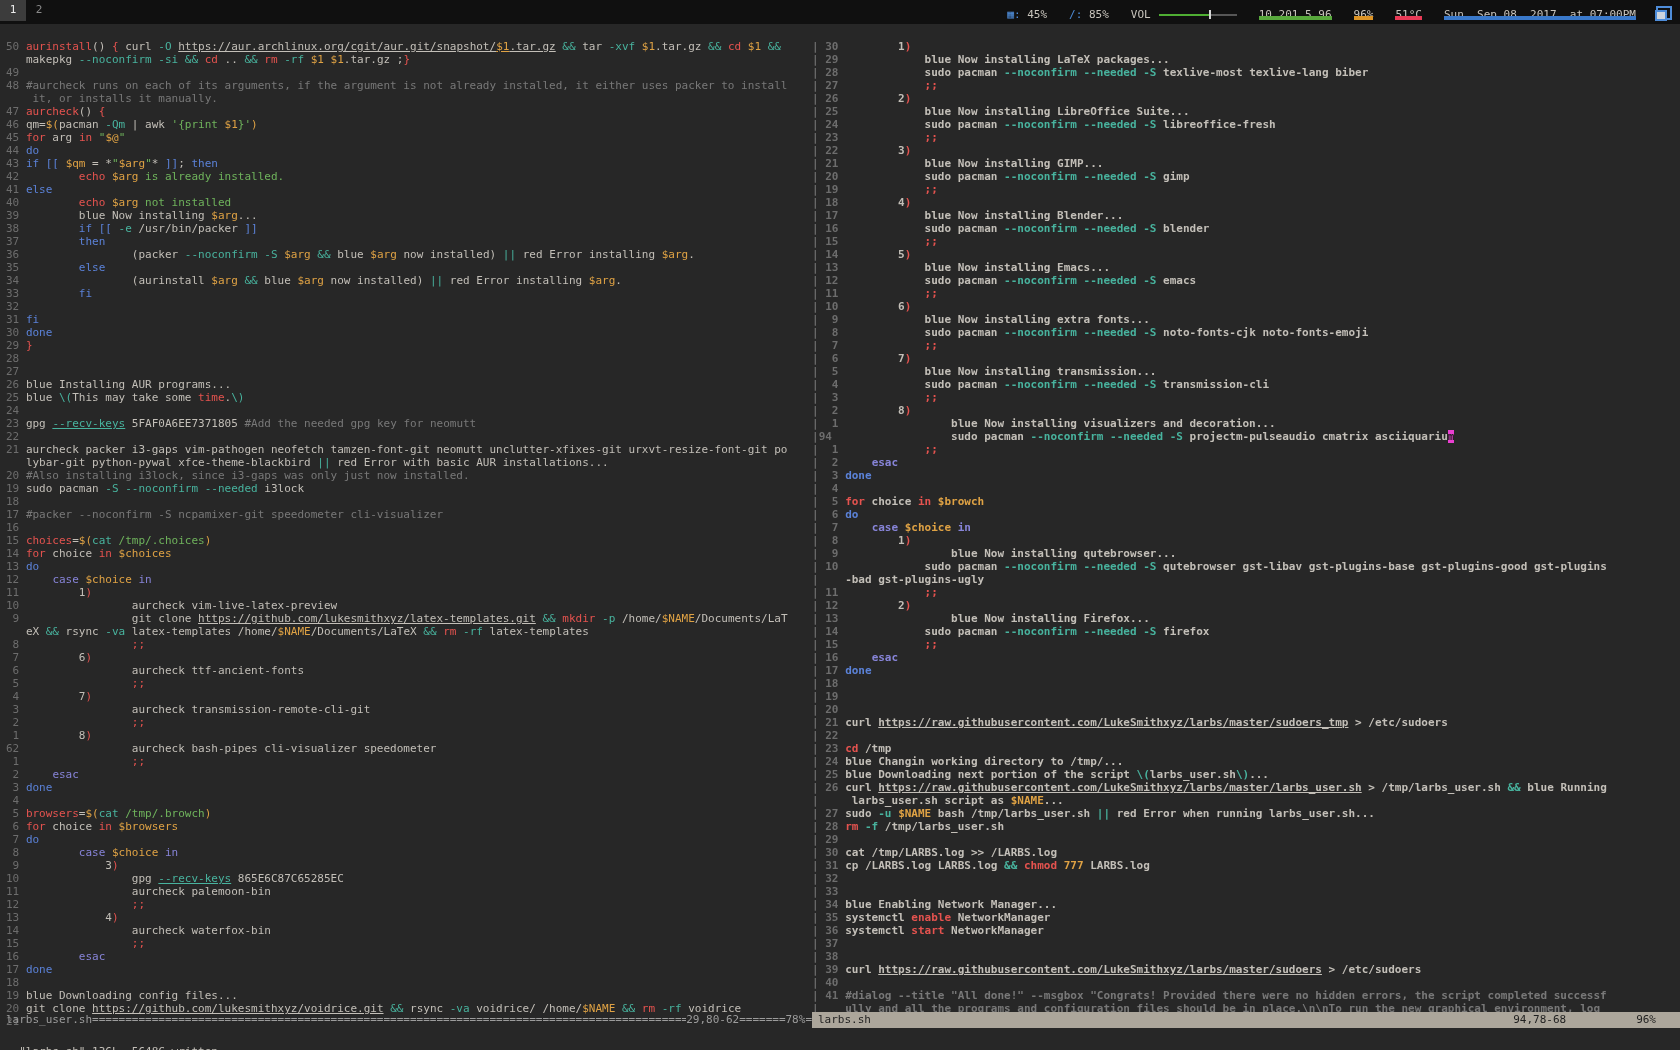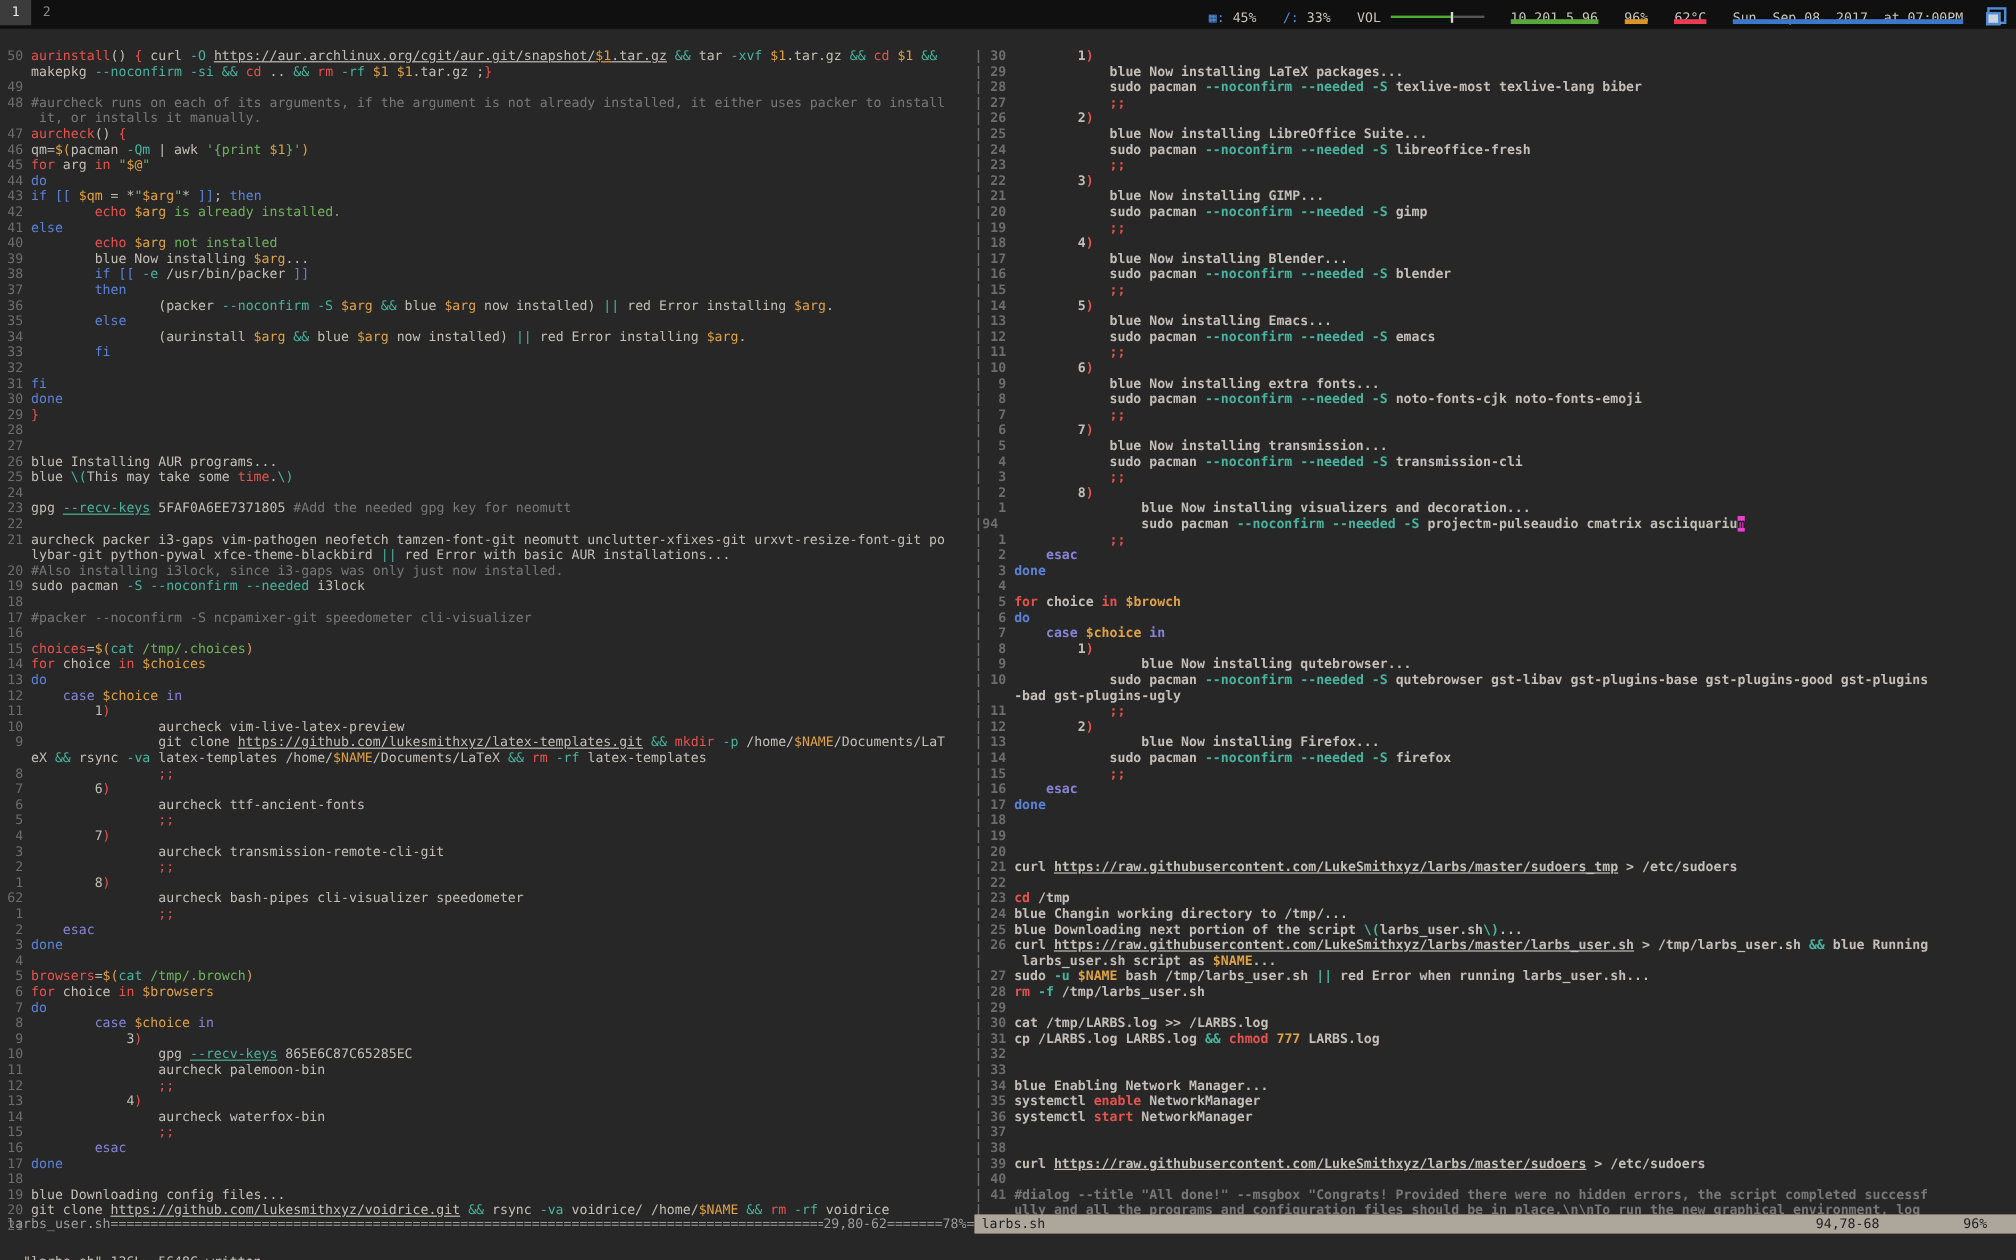--- a/index.html
+++ b/index.html
@@ -56,25 +56,25 @@
 </head>
 <body>
 
 <div class="topbar">
   <div class="ws-wrap">
     <div class="ws focused">1</div>
     <div class="ws">2</div>
   </div>
   <div class="blocks">
     <div class="block"><span class="icon">▦:</span> <span>45%</span></div>
-    <div class="block"><span class="icon">/:</span> <span>33%</span></div>
+    <div class="block"><span class="icon">/:</span> <span>85%</span></div>
     <div class="block"><span>VOL</span><span class="vol-slider"><span class="vol-on"></span><span class="vol-knob"></span><span class="vol-off"></span></span></div>
     <div class="block"><span>10.201.5.96</span><span class="under under-green"></span></div>
     <div class="block"><span>96%</span><span class="under under-orange"></span></div>
-    <div class="block"><span>62°C</span><span class="under under-red"></span></div>
+    <div class="block"><span>51°C</span><span class="under under-red"></span></div>
     <div class="block"><span>Sun, Sep 08, 2017  at 07:00PM</span><span class="under under-blue"></span></div>
     <div class="tray">
       <div class="outer"></div>
       <div class="inner"></div>
     </div>
   </div>
 </div>
 
 <div class="pane pane-left"><div class="row"><span class="n">50 </span><span class="r">aurinstall</span><span class="t">() </span><span class="r">{</span><span class="t"> curl </span><span class="q">-O</span><span class="t"> </span><span class="u">https://aur.archlinux.org/cgit/aur.git/snapshot/</span><span class="uy">$1</span><span class="u">.tar.gz</span><span class="t"> </span><span class="q">&amp;&amp;</span><span class="t"> tar </span><span class="q">-xvf</span><span class="t"> </span><span class="o">$1</span><span class="t">.tar.gz </span><span class="q">&amp;&amp;</span><span class="t"> </span><span class="r">cd</span><span class="t"> </span><span class="o">$1</span><span class="t"> </span><span class="q">&amp;&amp;</span></div><div class="row"><span class="n">   </span><span class="t">makepkg </span><span class="q">--noconfirm</span><span class="t"> </span><span class="q">-si</span><span class="t"> </span><span class="q">&amp;&amp;</span><span class="t"> </span><span class="r">cd</span><span class="t"> .. </span><span class="q">&amp;&amp;</span><span class="t"> </span><span class="r">rm</span><span class="t"> </span><span class="q">-rf</span><span class="t"> </span><span class="o">$1</span><span class="t"> </span><span class="o">$1</span><span class="t">.tar.gz ;</span><span class="r">}</span></div><div class="row"><span class="n">49</span></div><div class="row"><span class="n">48 </span><span class="c">#aurcheck runs on each of its arguments, if the argument is not already installed, it either uses packer to install</span></div><div class="row"><span class="n">   </span><span class="c"> it, or installs it manually.</span></div><div class="row"><span class="n">47 </span><span class="r">aurcheck</span><span class="t">() </span><span class="r">{</span></div><div class="row"><span class="n">46 </span><span class="t">qm=</span><span class="o">$(</span><span class="t">pacman </span><span class="q">-Qm</span><span class="t"> | awk </span><span class="g">'{print </span><span class="o">$1</span><span class="g">}'</span><span class="o">)</span></div><div class="row"><span class="n">45 </span><span class="r">for</span><span class="t"> arg </span><span class="r">in</span><span class="t"> </span><span class="g">"</span><span class="o">$@</span><span class="g">"</span></div><div class="row"><span class="n">44 </span><span class="b">do</span></div><div class="row"><span class="n">43 </span><span class="b">if</span><span class="t"> </span><span class="b">[[</span><span class="t"> </span><span class="o">$qm</span><span class="t"> = *</span><span class="g">"</span><span class="o">$arg</span><span class="g">"</span><span class="t">* </span><span class="b">]]</span><span class="t">; </span><span class="b">then</span></div><div class="row"><span class="n">42 </span><span class="t">        </span><span class="r">echo</span><span class="t"> </span><span class="o">$arg</span><span class="t"> </span><span class="g">is already installed.</span></div><div class="row"><span class="n">41 </span><span class="b">else</span></div><div class="row"><span class="n">40 </span><span class="t">        </span><span class="r">echo</span><span class="t"> </span><span class="o">$arg</span><span class="t"> </span><span class="g">not installed</span></div><div class="row"><span class="n">39 </span><span class="t">        blue Now installing </span><span class="o">$arg</span><span class="t">...</span></div><div class="row"><span class="n">38 </span><span class="t">        </span><span class="b">if</span><span class="t"> </span><span class="b">[[</span><span class="t"> </span><span class="q">-e</span><span class="t"> /usr/bin/packer </span><span class="b">]]</span></div><div class="row"><span class="n">37 </span><span class="t">        </span><span class="b">then</span></div><div class="row"><span class="n">36 </span><span class="t">                (packer </span><span class="q">--noconfirm</span><span class="t"> </span><span class="q">-S</span><span class="t"> </span><span class="o">$arg</span><span class="t"> </span><span class="q">&amp;&amp;</span><span class="t"> blue </span><span class="o">$arg</span><span class="t"> now installed) </span><span class="q">||</span><span class="t"> red Error installing </span><span class="o">$arg</span><span class="t">.</span></div><div class="row"><span class="n">35 </span><span class="t">        </span><span class="b">else</span></div><div class="row"><span class="n">34 </span><span class="t">                (aurinstall </span><span class="o">$arg</span><span class="t"> </span><span class="q">&amp;&amp;</span><span class="t"> blue </span><span class="o">$arg</span><span class="t"> now installed) </span><span class="q">||</span><span class="t"> red Error installing </span><span class="o">$arg</span><span class="t">.</span></div><div class="row"><span class="n">33 </span><span class="t">        </span><span class="b">fi</span></div><div class="row"><span class="n">32</span></div><div class="row"><span class="n">31 </span><span class="b">fi</span></div><div class="row"><span class="n">30 </span><span class="b">done</span></div><div class="row"><span class="n">29 </span><span class="r">}</span></div><div class="row"><span class="n">28</span></div><div class="row"><span class="n">27</span></div><div class="row"><span class="n">26 </span><span class="t">blue Installing AUR programs...</span></div><div class="row"><span class="n">25 </span><span class="t">blue </span><span class="q">\(</span><span class="t">This may take some </span><span class="r">time</span><span class="t">.</span><span class="q">\)</span></div><div class="row"><span class="n">24</span></div><div class="row"><span class="n">23 </span><span class="t">gpg </span><span class="qu">--recv-keys</span><span class="t"> 5FAF0A6EE7371805 </span><span class="c">#Add the needed gpg key for neomutt</span></div><div class="row"><span class="n">22</span></div><div class="row"><span class="n">21 </span><span class="t">aurcheck packer i3-gaps vim-pathogen neofetch tamzen-font-git neomutt unclutter-xfixes-git urxvt-resize-font-git po</span></div><div class="row"><span class="n">   </span><span class="t">lybar-git python-pywal xfce-theme-blackbird </span><span class="q">||</span><span class="t"> red Error with basic AUR installations...</span></div><div class="row"><span class="n">20 </span><span class="c">#Also installing i3lock, since i3-gaps was only just now installed.</span></div><div class="row"><span class="n">19 </span><span class="t">sudo pacman </span><span class="q">-S</span><span class="t"> </span><span class="q">--noconfirm</span><span class="t"> </span><span class="q">--needed</span><span class="t"> i3lock</span></div><div class="row"><span class="n">18</span></div><div class="row"><span class="n">17 </span><span class="c">#packer --noconfirm -S ncpamixer-git speedometer cli-visualizer</span></div><div class="row"><span class="n">16</span></div><div class="row"><span class="n">15 </span><span class="r">choices</span><span class="t">=</span><span class="o">$(</span><span class="q">cat</span><span class="t"> </span><span class="g">/tmp/.choices</span><span class="o">)</span></div><div class="row"><span class="n">14 </span><span class="r">for</span><span class="t"> choice </span><span class="r">in</span><span class="t"> </span><span class="o">$choices</span></div><div class="row"><span class="n">13 </span><span class="b">do</span></div><div class="row"><span class="n">12 </span><span class="t">    </span><span class="v">case</span><span class="t"> </span><span class="o">$choice</span><span class="t"> </span><span class="v">in</span></div><div class="row"><span class="n">11 </span><span class="t">        1</span><span class="r">)</span></div><div class="row"><span class="n">10 </span><span class="t">                aurcheck vim-live-latex-preview</span></div><div class="row"><span class="n"> 9 </span><span class="t">                git clone </span><span class="u">https://github.com/lukesmithxyz/latex-templates.git</span><span class="t"> </span><span class="q">&amp;&amp;</span><span class="t"> </span><span class="r">mkdir</span><span class="t"> </span><span class="q">-p</span><span class="t"> /home/</span><span class="o">$NAME</span><span class="t">/Documents/LaT</span></div><div class="row"><span class="n">   </span><span class="t">eX </span><span class="q">&amp;&amp;</span><span class="t"> rsync </span><span class="q">-va</span><span class="t"> latex-templates /home/</span><span class="o">$NAME</span><span class="t">/Documents/LaTeX </span><span class="q">&amp;&amp;</span><span class="t"> </span><span class="r">rm</span><span class="t"> </span><span class="q">-rf</span><span class="t"> latex-templates</span></div><div class="row"><span class="n"> 8 </span><span class="t">                </span><span class="r">;;</span></div><div class="row"><span class="n"> 7 </span><span class="t">        6</span><span class="r">)</span></div><div class="row"><span class="n"> 6 </span><span class="t">                aurcheck ttf-ancient-fonts</span></div><div class="row"><span class="n"> 5 </span><span class="t">                </span><span class="r">;;</span></div><div class="row"><span class="n"> 4 </span><span class="t">        7</span><span class="r">)</span></div><div class="row"><span class="n"> 3 </span><span class="t">                aurcheck transmission-remote-cli-git</span></div><div class="row"><span class="n"> 2 </span><span class="t">                </span><span class="r">;;</span></div><div class="row"><span class="n"> 1 </span><span class="t">        8</span><span class="r">)</span></div><div class="row"><span class="n">62 </span><span class="t">                aurcheck bash-pipes cli-visualizer speedometer</span></div><div class="row"><span class="n"> 1 </span><span class="t">                </span><span class="r">;;</span></div><div class="row"><span class="n"> 2 </span><span class="t">    </span><span class="v">esac</span></div><div class="row"><span class="n"> 3 </span><span class="b">done</span></div><div class="row"><span class="n"> 4</span></div><div class="row"><span class="n"> 5 </span><span class="r">browsers</span><span class="t">=</span><span class="o">$(</span><span class="q">cat</span><span class="t"> </span><span class="g">/tmp/.browch</span><span class="o">)</span></div><div class="row"><span class="n"> 6 </span><span class="r">for</span><span class="t"> choice </span><span class="r">in</span><span class="t"> </span><span class="o">$browsers</span></div><div class="row"><span class="n"> 7 </span><span class="b">do</span></div><div class="row"><span class="n"> 8 </span><span class="t">        </span><span class="v">case</span><span class="t"> </span><span class="o">$choice</span><span class="t"> </span><span class="v">in</span></div><div class="row"><span class="n"> 9 </span><span class="t">            3</span><span class="r">)</span></div><div class="row"><span class="n">10 </span><span class="t">                gpg </span><span class="qu">--recv-keys</span><span class="t"> 865E6C87C65285EC</span></div><div class="row"><span class="n">11 </span><span class="t">                aurcheck palemoon-bin</span></div><div class="row"><span class="n">12 </span><span class="t">                </span><span class="r">;;</span></div><div class="row"><span class="n">13 </span><span class="t">            4</span><span class="r">)</span></div><div class="row"><span class="n">14 </span><span class="t">                aurcheck waterfox-bin</span></div><div class="row"><span class="n">15 </span><span class="t">                </span><span class="r">;;</span></div><div class="row"><span class="n">16 </span><span class="t">        </span><span class="v">esac</span></div><div class="row"><span class="n">17 </span><span class="b">done</span></div><div class="row"><span class="n">18</span></div><div class="row"><span class="n">19 </span><span class="t">blue Downloading config files...</span></div><div class="row"><span class="n">20 </span><span class="t">git clone </span><span class="u">https://github.com/lukesmithxyz/voidrice.git</span><span class="t"> </span><span class="q">&amp;&amp;</span><span class="t"> rsync </span><span class="q">-va</span><span class="t"> voidrice/ /home/</span><span class="o">$NAME</span><span class="t"> </span><span class="q">&amp;&amp;</span><span class="t"> </span><span class="r">rm</span><span class="t"> </span><span class="q">-rf</span><span class="t"> voidrice</span></div><div class="row"><span class="n">21</span></div></div>
 <div class="pane pane-right"><div class="row"><span class="s">|</span><span class="n"> 30 </span><span class="t">        1</span><span class="r">)</span></div><div class="row"><span class="s">|</span><span class="n"> 29 </span><span class="t">            blue Now installing LaTeX packages...</span></div><div class="row"><span class="s">|</span><span class="n"> 28 </span><span class="t">            sudo pacman </span><span class="q">--noconfirm</span><span class="t"> </span><span class="q">--needed</span><span class="t"> </span><span class="q">-S</span><span class="t"> texlive-most texlive-lang biber</span></div><div class="row"><span class="s">|</span><span class="n"> 27 </span><span class="t">            </span><span class="r">;;</span></div><div class="row"><span class="s">|</span><span class="n"> 26 </span><span class="t">        2</span><span class="r">)</span></div><div class="row"><span class="s">|</span><span class="n"> 25 </span><span class="t">            blue Now installing LibreOffice Suite...</span></div><div class="row"><span class="s">|</span><span class="n"> 24 </span><span class="t">            sudo pacman </span><span class="q">--noconfirm</span><span class="t"> </span><span class="q">--needed</span><span class="t"> </span><span class="q">-S</span><span class="t"> libreoffice-fresh</span></div><div class="row"><span class="s">|</span><span class="n"> 23 </span><span class="t">            </span><span class="r">;;</span></div><div class="row"><span class="s">|</span><span class="n"> 22 </span><span class="t">        3</span><span class="r">)</span></div><div class="row"><span class="s">|</span><span class="n"> 21 </span><span class="t">            blue Now installing GIMP...</span></div><div class="row"><span class="s">|</span><span class="n"> 20 </span><span class="t">            sudo pacman </span><span class="q">--noconfirm</span><span class="t"> </span><span class="q">--needed</span><span class="t"> </span><span class="q">-S</span><span class="t"> gimp</span></div><div class="row"><span class="s">|</span><span class="n"> 19 </span><span class="t">            </span><span class="r">;;</span></div><div class="row"><span class="s">|</span><span class="n"> 18 </span><span class="t">        4</span><span class="r">)</span></div><div class="row"><span class="s">|</span><span class="n"> 17 </span><span class="t">            blue Now installing Blender...</span></div><div class="row"><span class="s">|</span><span class="n"> 16 </span><span class="t">            sudo pacman </span><span class="q">--noconfirm</span><span class="t"> </span><span class="q">--needed</span><span class="t"> </span><span class="q">-S</span><span class="t"> blender</span></div><div class="row"><span class="s">|</span><span class="n"> 15 </span><span class="t">            </span><span class="r">;;</span></div><div class="row"><span class="s">|</span><span class="n"> 14 </span><span class="t">        5</span><span class="r">)</span></div><div class="row"><span class="s">|</span><span class="n"> 13 </span><span class="t">            blue Now installing Emacs...</span></div><div class="row"><span class="s">|</span><span class="n"> 12 </span><span class="t">            sudo pacman </span><span class="q">--noconfirm</span><span class="t"> </span><span class="q">--needed</span><span class="t"> </span><span class="q">-S</span><span class="t"> emacs</span></div><div class="row"><span class="s">|</span><span class="n"> 11 </span><span class="t">            </span><span class="r">;;</span></div><div class="row"><span class="s">|</span><span class="n"> 10 </span><span class="t">        6</span><span class="r">)</span></div><div class="row"><span class="s">|</span><span class="n">  9 </span><span class="t">            blue Now installing extra fonts...</span></div><div class="row"><span class="s">|</span><span class="n">  8 </span><span class="t">            sudo pacman </span><span class="q">--noconfirm</span><span class="t"> </span><span class="q">--needed</span><span class="t"> </span><span class="q">-S</span><span class="t"> noto-fonts-cjk noto-fonts-emoji</span></div><div class="row"><span class="s">|</span><span class="n">  7 </span><span class="t">            </span><span class="r">;;</span></div><div class="row"><span class="s">|</span><span class="n">  6 </span><span class="t">        7</span><span class="r">)</span></div><div class="row"><span class="s">|</span><span class="n">  5 </span><span class="t">            blue Now installing transmission...</span></div><div class="row"><span class="s">|</span><span class="n">  4 </span><span class="t">            sudo pacman </span><span class="q">--noconfirm</span><span class="t"> </span><span class="q">--needed</span><span class="t"> </span><span class="q">-S</span><span class="t"> transmission-cli</span></div><div class="row"><span class="s">|</span><span class="n">  3 </span><span class="t">            </span><span class="r">;;</span></div><div class="row"><span class="s">|</span><span class="n">  2 </span><span class="t">        8</span><span class="r">)</span></div><div class="row"><span class="s">|</span><span class="n">  1 </span><span class="t">                blue Now installing visualizers and decoration...</span></div><div class="row"><span class="s">|</span><span class="n">94  </span><span class="t">                sudo pacman </span><span class="q">--noconfirm</span><span class="t"> </span><span class="q">--needed</span><span class="t"> </span><span class="q">-S</span><span class="t"> projectm-pulseaudio cmatrix asciiquariu</span><span class="cur">m</span></div><div class="row"><span class="s">|</span><span class="n">  1 </span><span class="t">            </span><span class="r">;;</span></div><div class="row"><span class="s">|</span><span class="n">  2 </span><span class="t">    </span><span class="v">esac</span></div><div class="row"><span class="s">|</span><span class="n">  3 </span><span class="b">done</span></div><div class="row"><span class="s">|</span><span class="n">  4</span></div><div class="row"><span class="s">|</span><span class="n">  5 </span><span class="r">for</span><span class="t"> choice </span><span class="r">in</span><span class="t"> </span><span class="o">$browch</span></div><div class="row"><span class="s">|</span><span class="n">  6 </span><span class="b">do</span></div><div class="row"><span class="s">|</span><span class="n">  7 </span><span class="t">    </span><span class="v">case</span><span class="t"> </span><span class="o">$choice</span><span class="t"> </span><span class="v">in</span></div><div class="row"><span class="s">|</span><span class="n">  8 </span><span class="t">        1</span><span class="r">)</span></div><div class="row"><span class="s">|</span><span class="n">  9 </span><span class="t">                blue Now installing qutebrowser...</span></div><div class="row"><span class="s">|</span><span class="n"> 10 </span><span class="t">            sudo pacman </span><span class="q">--noconfirm</span><span class="t"> </span><span class="q">--needed</span><span class="t"> </span><span class="q">-S</span><span class="t"> qutebrowser gst-libav gst-plugins-base gst-plugins-good gst-plugins</span></div><div class="row"><span class="s">|</span><span class="n">    </span><span class="t">-bad gst-plugins-ugly</span></div><div class="row"><span class="s">|</span><span class="n"> 11 </span><span class="t">            </span><span class="r">;;</span></div><div class="row"><span class="s">|</span><span class="n"> 12 </span><span class="t">        2</span><span class="r">)</span></div><div class="row"><span class="s">|</span><span class="n"> 13 </span><span class="t">                blue Now installing Firefox...</span></div><div class="row"><span class="s">|</span><span class="n"> 14 </span><span class="t">            sudo pacman </span><span class="q">--noconfirm</span><span class="t"> </span><span class="q">--needed</span><span class="t"> </span><span class="q">-S</span><span class="t"> firefox</span></div><div class="row"><span class="s">|</span><span class="n"> 15 </span><span class="t">            </span><span class="r">;;</span></div><div class="row"><span class="s">|</span><span class="n"> 16 </span><span class="t">    </span><span class="v">esac</span></div><div class="row"><span class="s">|</span><span class="n"> 17 </span><span class="b">done</span></div><div class="row"><span class="s">|</span><span class="n"> 18</span></div><div class="row"><span class="s">|</span><span class="n"> 19</span></div><div class="row"><span class="s">|</span><span class="n"> 20</span></div><div class="row"><span class="s">|</span><span class="n"> 21 </span><span class="t">curl </span><span class="u">https://raw.githubusercontent.com/LukeSmithxyz/larbs/master/sudoers_tmp</span><span class="t"> &gt; /etc/sudoers</span></div><div class="row"><span class="s">|</span><span class="n"> 22</span></div><div class="row"><span class="s">|</span><span class="n"> 23 </span><span class="r">cd</span><span class="t"> /tmp</span></div><div class="row"><span class="s">|</span><span class="n"> 24 </span><span class="t">blue Changin working directory to /tmp/...</span></div><div class="row"><span class="s">|</span><span class="n"> 25 </span><span class="t">blue Downloading next portion of the script </span><span class="q">\(</span><span class="t">larbs_user.sh</span><span class="q">\)</span><span class="t">...</span></div><div class="row"><span class="s">|</span><span class="n"> 26 </span><span class="t">curl </span><span class="u">https://raw.githubusercontent.com/LukeSmithxyz/larbs/master/larbs_user.sh</span><span class="t"> &gt; /tmp/larbs_user.sh </span><span class="q">&amp;&amp;</span><span class="t"> blue Running</span></div><div class="row"><span class="s">|</span><span class="n">    </span><span class="t"> larbs_user.sh script as </span><span class="o">$NAME</span><span class="t">...</span></div><div class="row"><span class="s">|</span><span class="n"> 27 </span><span class="t">sudo </span><span class="q">-u</span><span class="t"> </span><span class="o">$NAME</span><span class="t"> bash /tmp/larbs_user.sh </span><span class="q">||</span><span class="t"> red Error when running larbs_user.sh...</span></div><div class="row"><span class="s">|</span><span class="n"> 28 </span><span class="r">rm</span><span class="t"> </span><span class="q">-f</span><span class="t"> /tmp/larbs_user.sh</span></div><div class="row"><span class="s">|</span><span class="n"> 29</span></div><div class="row"><span class="s">|</span><span class="n"> 30 </span><span class="t">cat /tmp/LARBS.log &gt;&gt; /LARBS.log</span></div><div class="row"><span class="s">|</span><span class="n"> 31 </span><span class="t">cp /LARBS.log LARBS.log </span><span class="q">&amp;&amp;</span><span class="t"> </span><span class="r">chmod</span><span class="t"> </span><span class="o">777</span><span class="t"> LARBS.log</span></div><div class="row"><span class="s">|</span><span class="n"> 32</span></div><div class="row"><span class="s">|</span><span class="n"> 33</span></div><div class="row"><span class="s">|</span><span class="n"> 34 </span><span class="t">blue Enabling Network Manager...</span></div><div class="row"><span class="s">|</span><span class="n"> 35 </span><span class="t">systemctl </span><span class="r">enable</span><span class="t"> NetworkManager</span></div><div class="row"><span class="s">|</span><span class="n"> 36 </span><span class="t">systemctl </span><span class="r">start</span><span class="t"> NetworkManager</span></div><div class="row"><span class="s">|</span><span class="n"> 37</span></div><div class="row"><span class="s">|</span><span class="n"> 38</span></div><div class="row"><span class="s">|</span><span class="n"> 39 </span><span class="t">curl </span><span class="u">https://raw.githubusercontent.com/LukeSmithxyz/larbs/master/sudoers</span><span class="t"> &gt; /etc/sudoers</span></div><div class="row"><span class="s">|</span><span class="n"> 40</span></div><div class="row"><span class="s">|</span><span class="n"> 41 </span><span class="c">#dialog --title "All done!" --msgbox "Congrats! Provided there were no hidden errors, the script completed successf</span></div><div class="row"><span class="s">|</span><span class="n">    </span><span class="c">ully and all the programs and configuration files should be in place.\n\nTo run the new graphical environment, log</span></div><div class="row"><span class="s">|</span><span class="n">    </span><span class="c">out and log back in as your new user, then run the command \"startx\" to start the graphical environment.\n\n-Lu</span></div></div>

